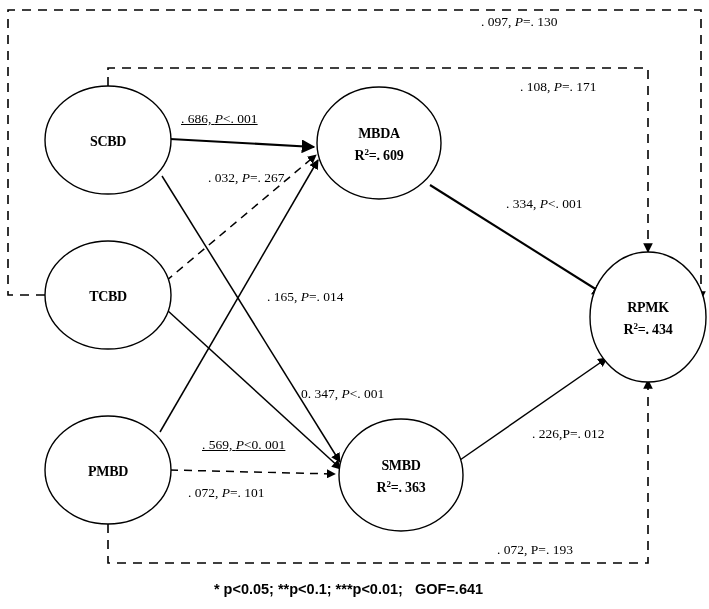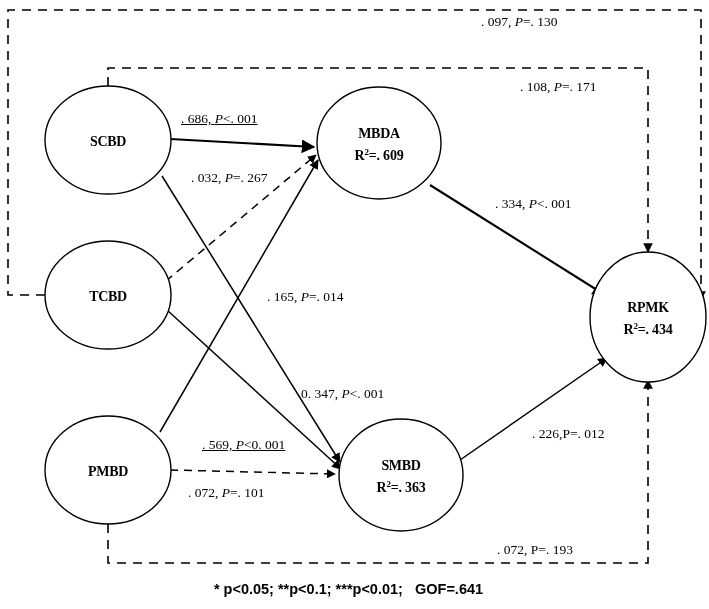--- a/index.html
+++ b/index.html
@@ -163,25 +163,25 @@
       <text class="node-r2" x="648" y="334"><tspan>R</tspan><tspan class="sup" dy="-5">2</tspan><tspan dy="5">=. 434</tspan></text>
     </g>
   </svg>
 
   <div class="label-abs" style="left:470px; top:15px;margin-left:11px;"><span>. 097,</span> <span class="ital">P</span><span>=. 130</span></div>
 
   <div class="label-abs" style="left:520px; top:80px;"><span>. 108,</span> <span class="ital">P</span><span>=. 171</span></div>
 
   <div class="label-abs" style="left:181px; top:112px;text-decoration:underline;"><span>. 686,</span> <span class="ital">P</span><span>&lt;. 001</span></div>
 
-  <div class="label-abs" style="left:191px; top:171px;"><span>. 032,</span> <span class="ital">P</span><span>=. 267</span></div>
+  <div class="label-abs" style="left:208px; top:171px;"><span>. 032,</span> <span class="ital">P</span><span>=. 267</span></div>
 
   <div class="label-abs" style="left:267px; top:249px;margin-top:41px;"><span>. 165,</span> <span class="ital">P</span><span>=. 014</span></div>
 
-  <div class="label-abs" style="left:495px; top:197px;"><span>. 334,</span> <span class="ital">P</span><span>&lt;. 001</span></div>
+  <div class="label-abs" style="left:506px; top:197px;"><span>. 334,</span> <span class="ital">P</span><span>&lt;. 001</span></div>
 
   <div class="label-abs" style="left:301px; top:387px;"><span>0. 347,</span> <span class="ital">P</span><span>&lt;. 001</span></div>
 
   <div class="label-abs" style="left:202px; top:438px;text-decoration:underline;"><span>. 569,</span> <span class="ital">P</span><span>&lt;0. 001</span></div>
 
   <div class="label-abs" style="left:188px; top:486px;"><span>. 072,</span> <span class="ital">P</span><span>=. 101</span></div>
 
   <div class="label-abs" style="left:500px; top:427px;margin-left:32px;"><span>. 226,</span><span>P</span><span>=. 012</span></div>
 
   <div class="label-abs" style="left:497px; top:543px;"><span>. 072,</span> <span>P</span><span>=. 193</span></div>

